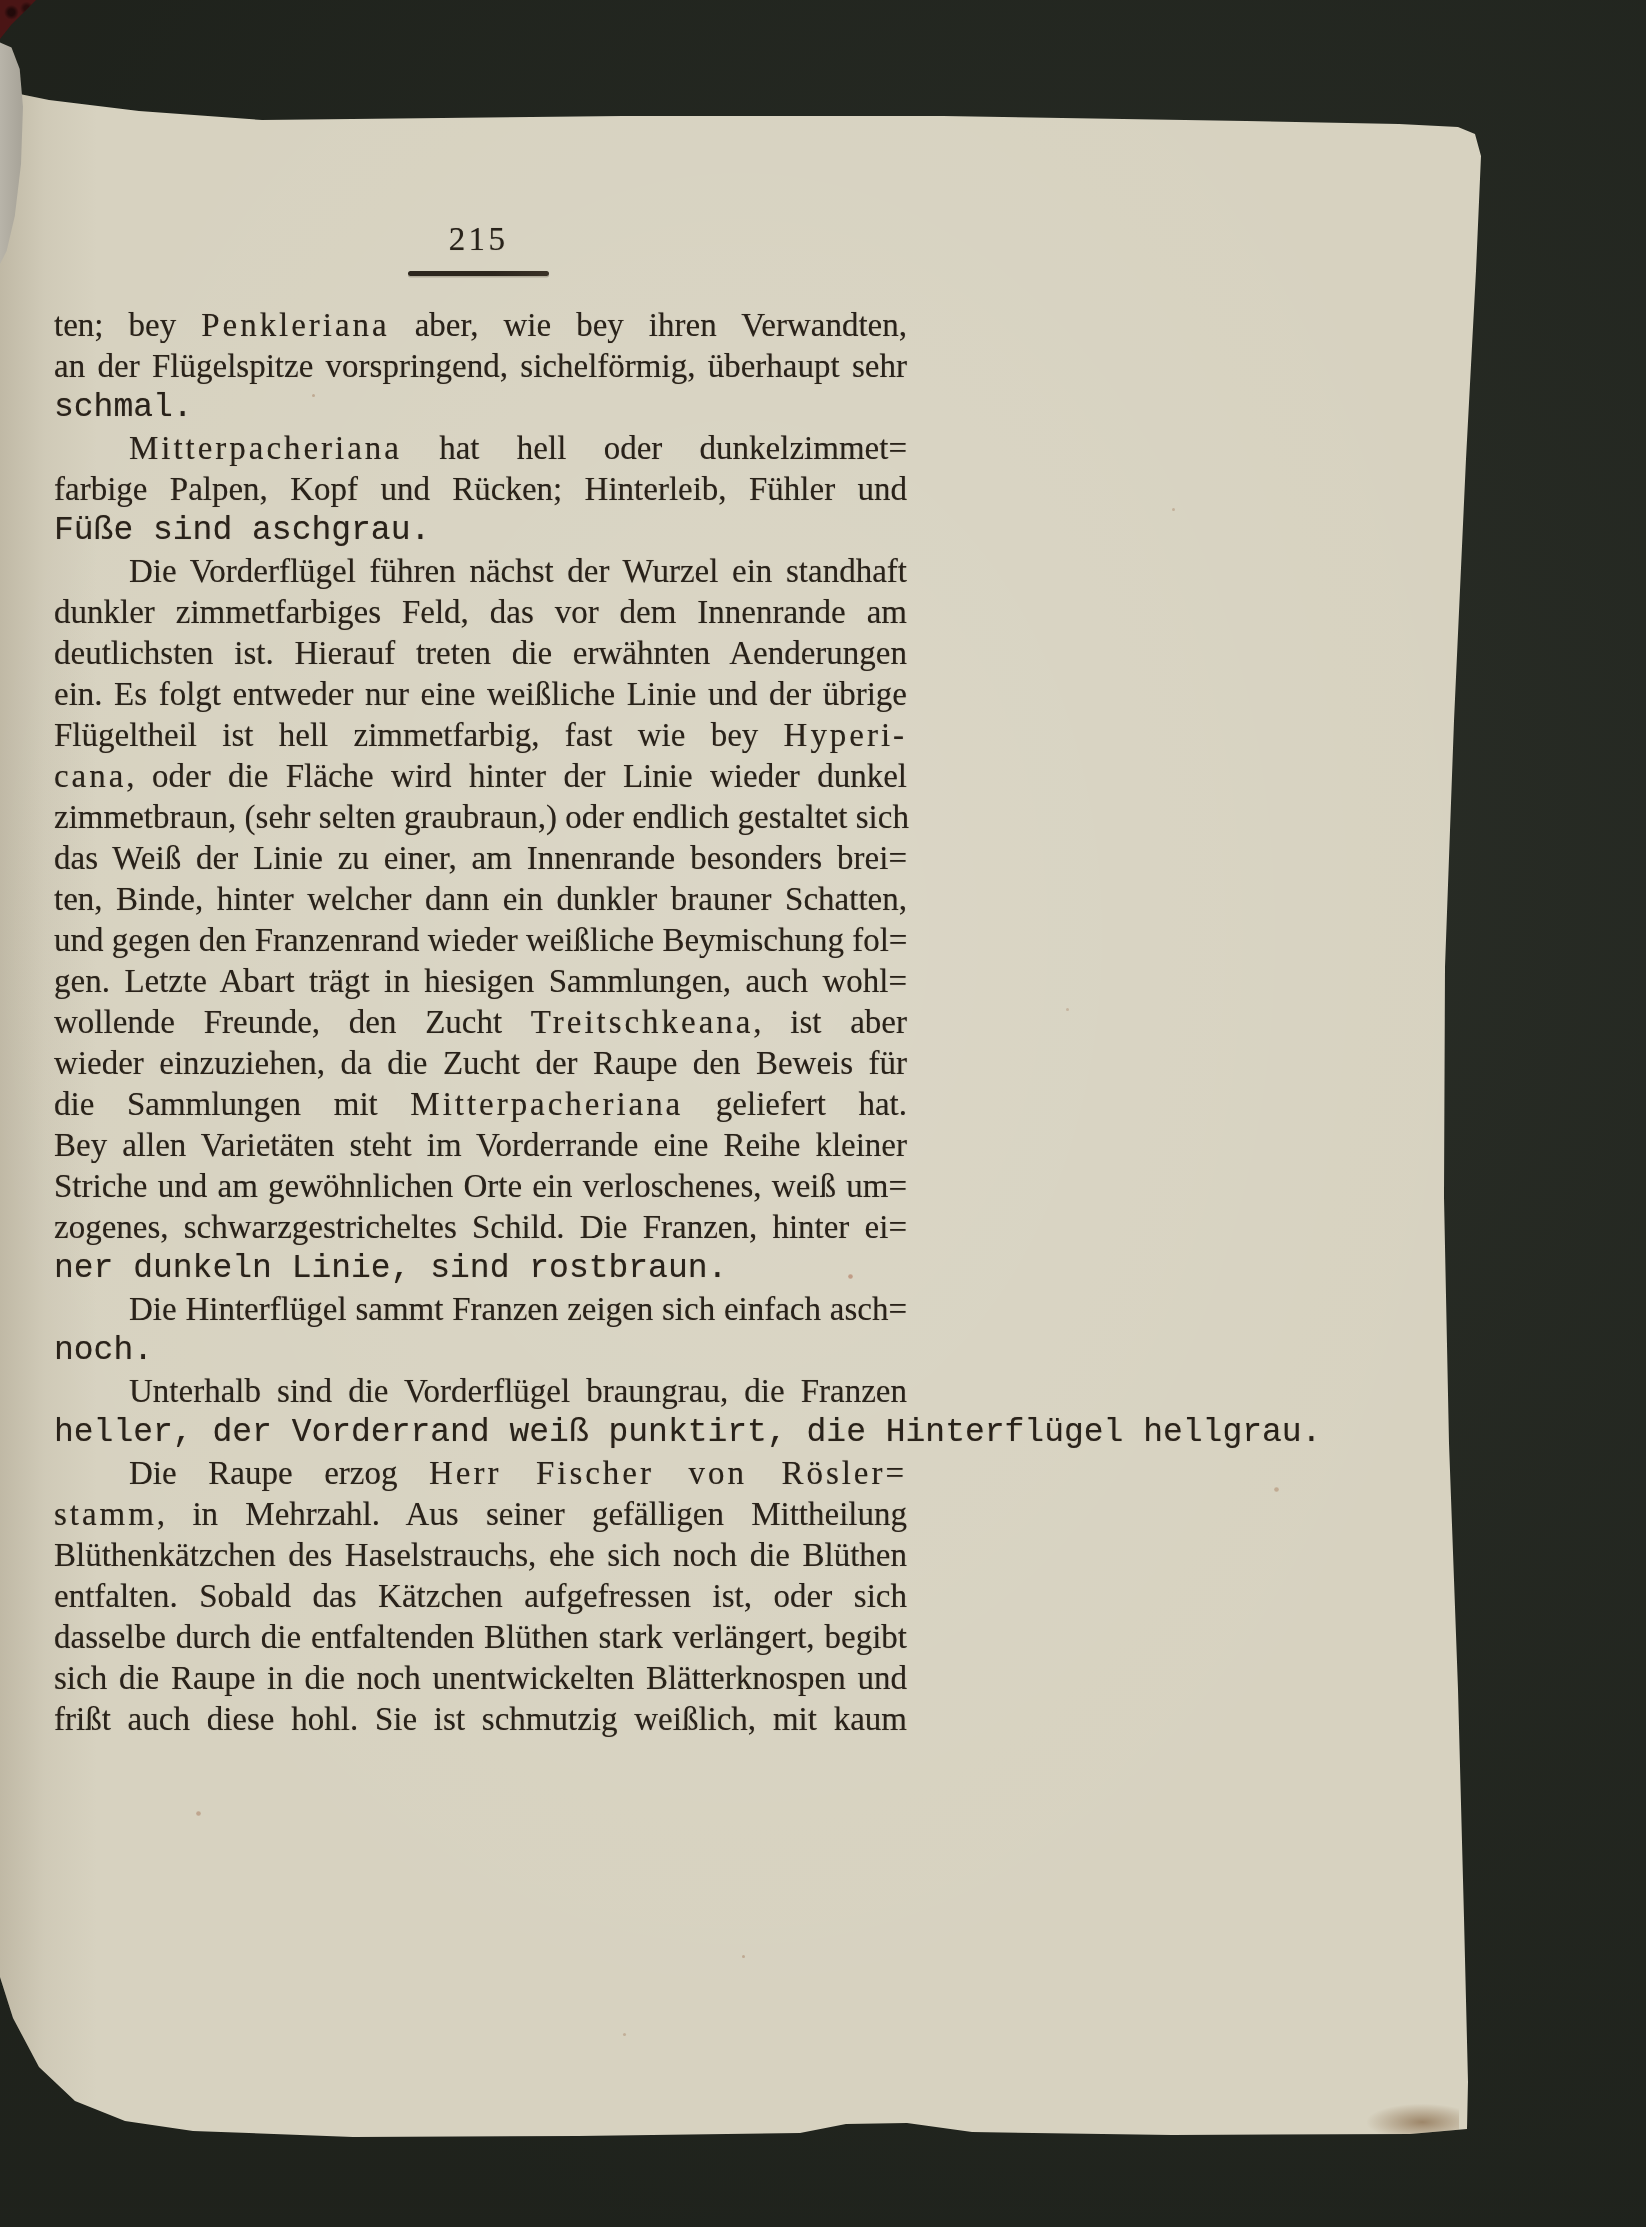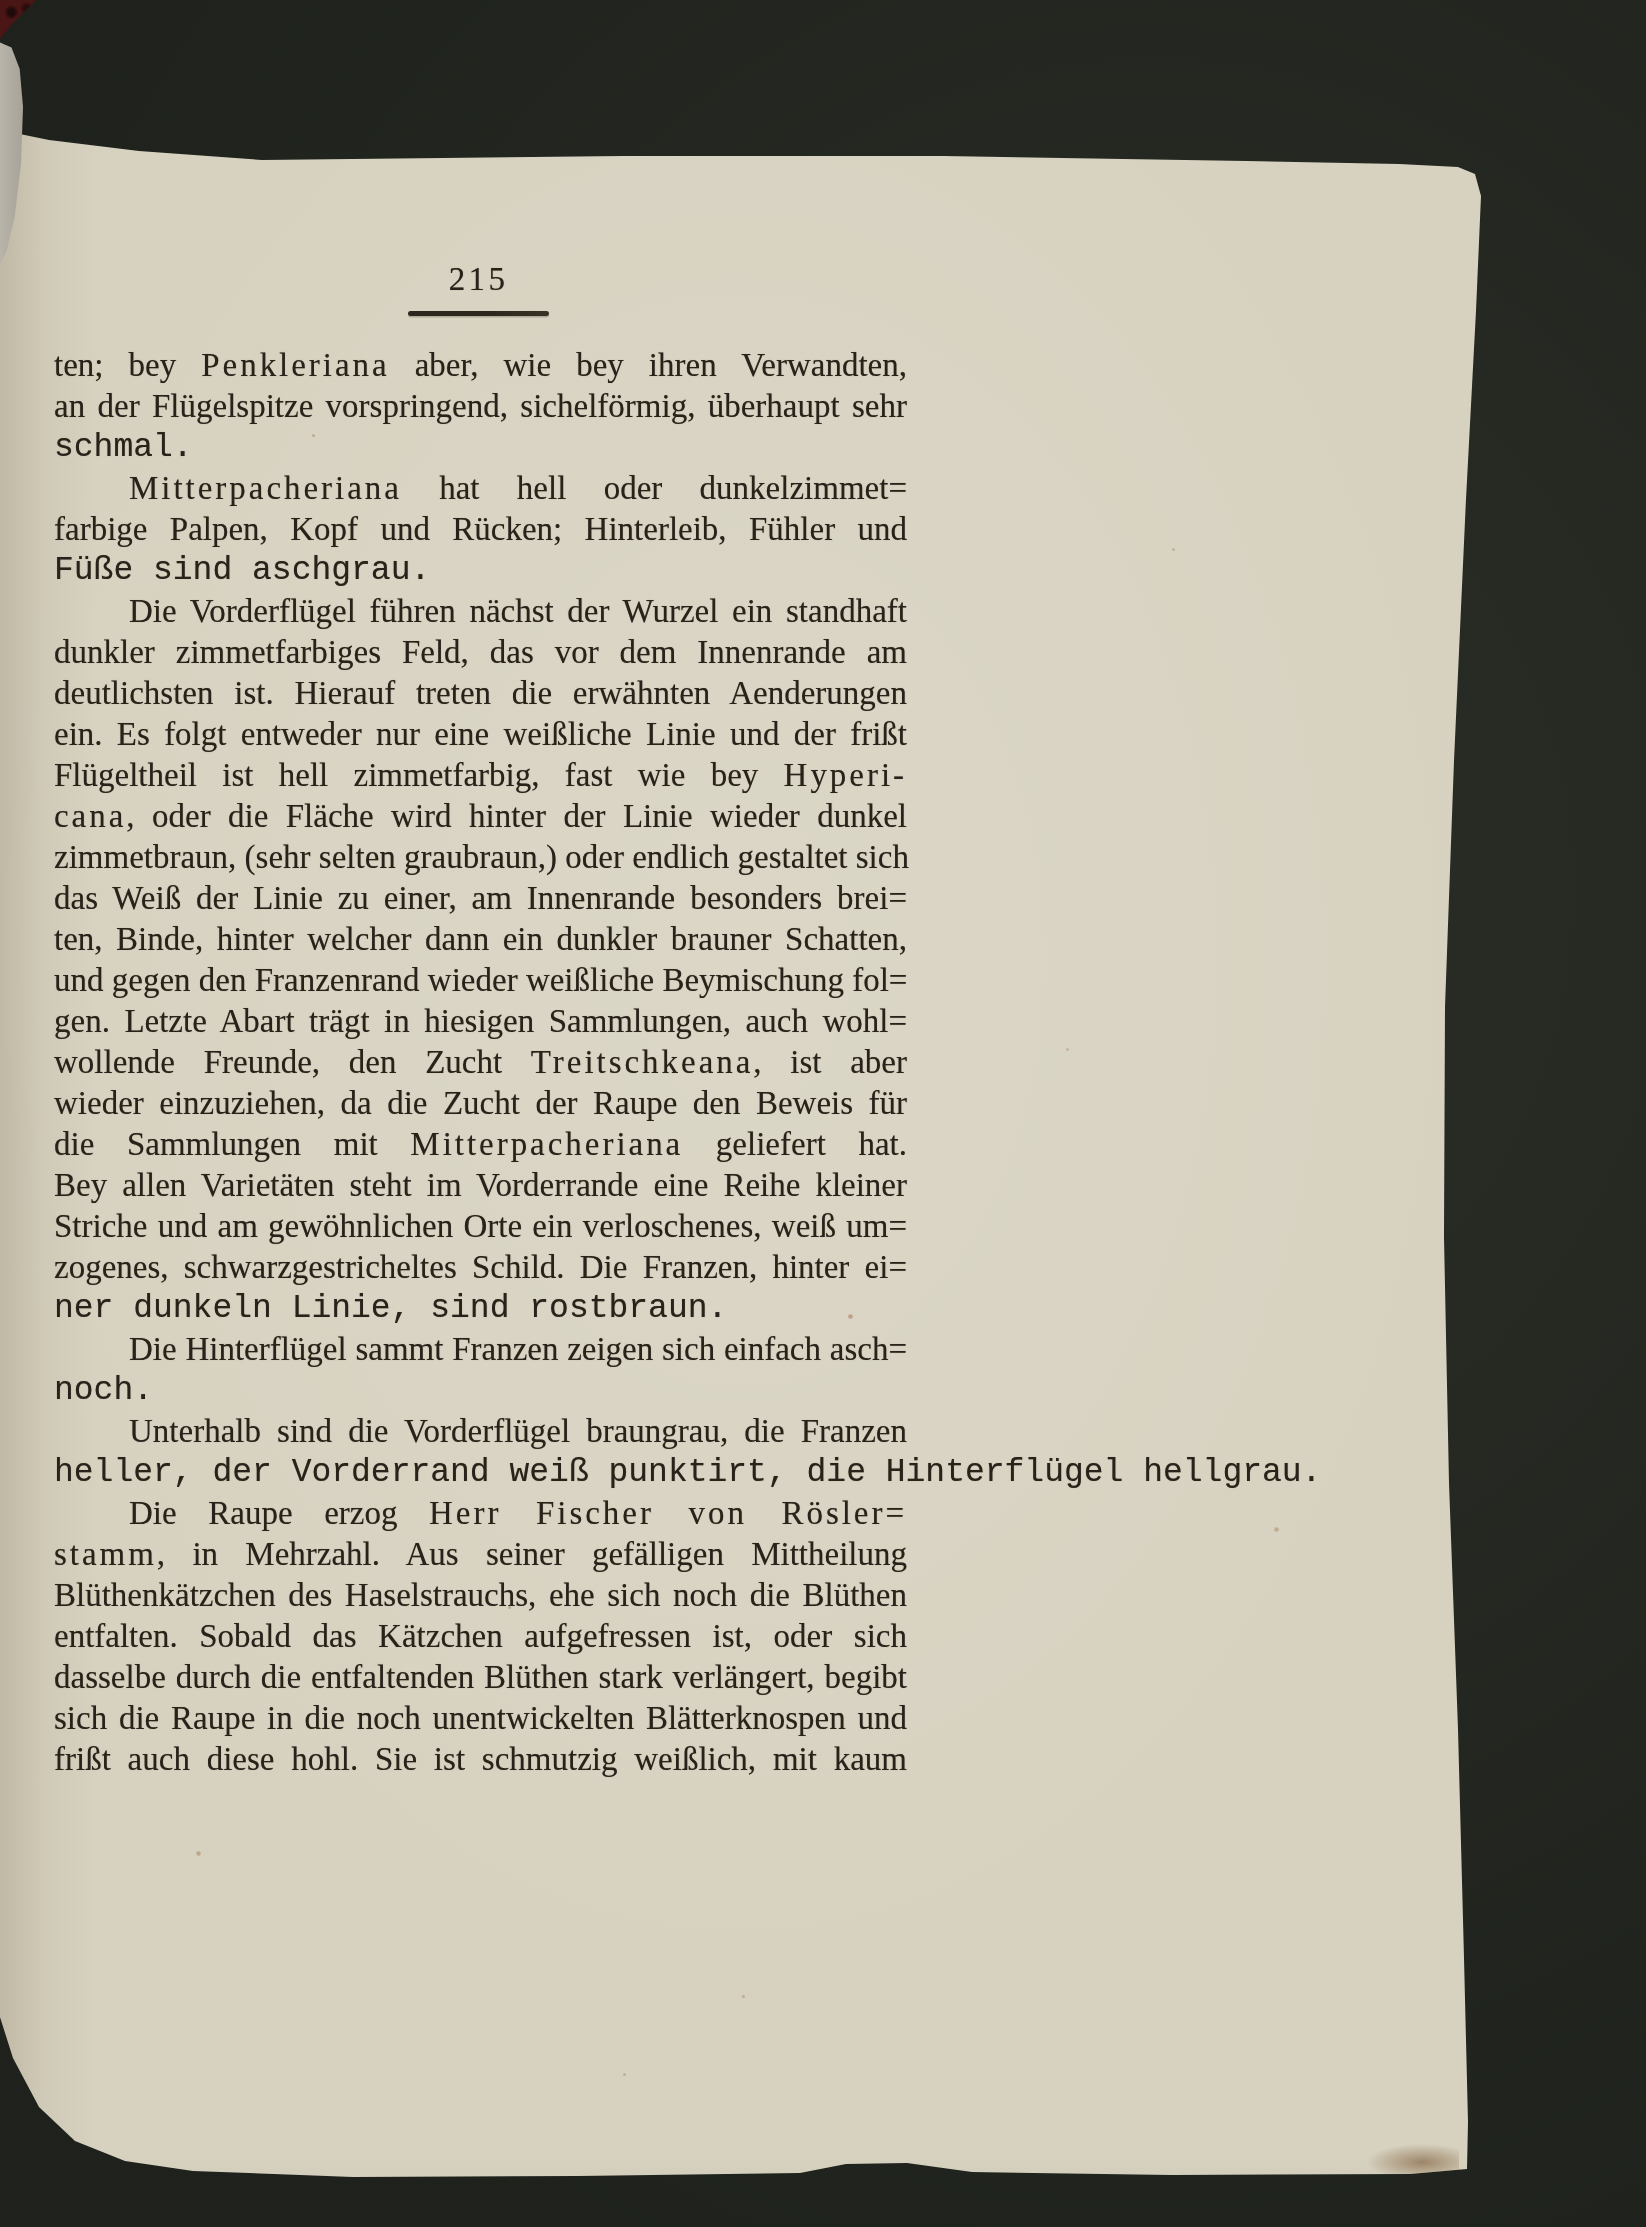--- a/index.html
+++ b/index.html
@@ -22,21 +22,20 @@
       #d7d2c0;
     clip-path: polygon(
       0px 90px, 49px 100px, 139px 111px, 262px 120px, 623px 116px,
       943px 116px, 1246px 121px, 1399px 124px, 1458px 127px, 1475px 134px,
       1481px 156px, 1476px 271px, 1466px 459px, 1454px 721px, 1445px 967px,
       1444px 1197px, 1449px 1443px, 1458px 1689px, 1464px 1918px, 1468px 2082px,
       1467px 2129px, 1410px 2134px, 1172px 2135px, 972px 2132px, 907px 2123px,
       846px 2124px, 800px 2133px, 578px 2136px, 353px 2137px, 193px 2131px,
       125px 2121px, 75px 2101px, 39px 2067px, 13px 2018px, 0px 1977px
     );
-    margin-top: 40px;
   }
   
   .specks{
     position:absolute;left:0;top:0;width:3.3px;height:3.3px;border-radius:50%;
     background:rgba(150,90,50,.45);
     box-shadow:
       918px 74px 0 0.8px rgba(140,85,50,.38),
       312px 394px 0 0 rgba(140,85,50,.32),
       849px 1275px 0 0.8px rgba(160,80,50,.42),
       508px 1566px 0 0 rgba(140,85,50,.32),
@@ -103,21 +102,21 @@
   <div class="textblock">
       <div class="line"><span>ten; bey </span><span class="sp">Penkleriana</span><span> aber, wie bey ihren Verwandten,</span></div>
       <div class="line"><span>an der Flügelspitze vorspringend, sichelförmig, überhaupt sehr</span></div>
       <div class="line last"><span>schmal.</span></div>
       <div class="line indent"><span class="sp">Mitterpacheriana</span><span> hat hell oder dunkelzimmet=</span></div>
       <div class="line"><span>farbige Palpen, Kopf und Rücken; Hinterleib, Fühler und</span></div>
       <div class="line last"><span>Füße sind aschgrau.</span></div>
       <div class="line indent"><span>Die Vorderflügel führen nächst der Wurzel ein standhaft</span></div>
       <div class="line"><span>dunkler zimmetfarbiges Feld, das vor dem Innenrande am</span></div>
       <div class="line"><span>deutlichsten ist. Hierauf treten die erwähnten Aenderungen</span></div>
-      <div class="line"><span>ein. Es folgt entweder nur eine weißliche Linie und der frißt</span></div>
+      <div class="line"><span>ein. Es folgt entweder nur eine weißliche Linie und der übrige</span></div>
       <div class="line"><span>Flügeltheil ist hell zimmetfarbig, fast wie bey </span><span class="sp">Hyperi-</span></div>
       <div class="line"><span class="sp">cana</span><span>, oder die Fläche wird hinter der Linie wieder dunkel</span></div>
       <div class="line"><span>zimmetbraun, (sehr selten graubraun,) oder endlich gestaltet sich</span></div>
       <div class="line"><span>das Weiß der Linie zu einer, am Innenrande besonders brei=</span></div>
       <div class="line"><span>ten, Binde, hinter welcher dann ein dunkler brauner Schatten,</span></div>
       <div class="line"><span>und gegen den Franzenrand wieder weißliche Beymischung fol=</span></div>
       <div class="line"><span>gen. Letzte Abart trägt in hiesigen Sammlungen, auch wohl=</span></div>
       <div class="line"><span>wollende Freunde, den Zucht </span><span class="sp">Treitschkeana</span><span>, ist aber</span></div>
       <div class="line"><span>wieder einzuziehen, da die Zucht der Raupe den Beweis für</span></div>
       <div class="line"><span>die Sammlungen mit </span><span class="sp">Mitterpacheriana</span><span> geliefert hat.</span></div>

